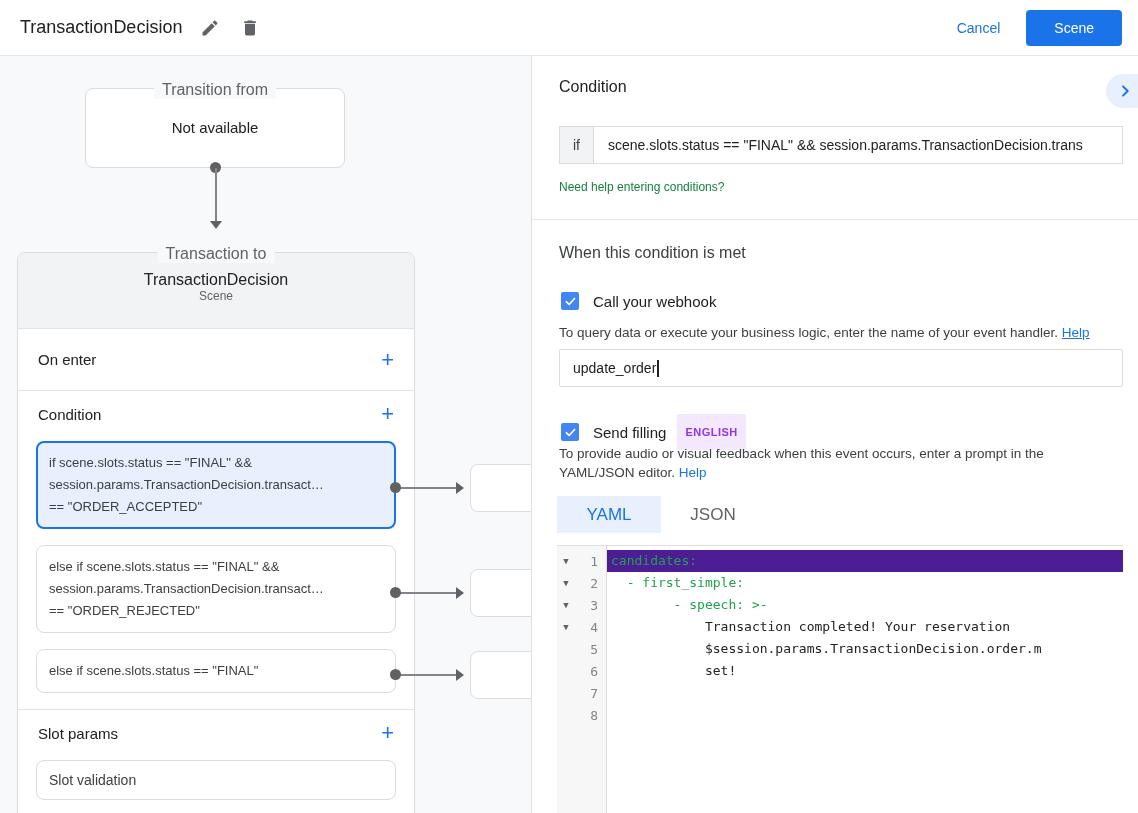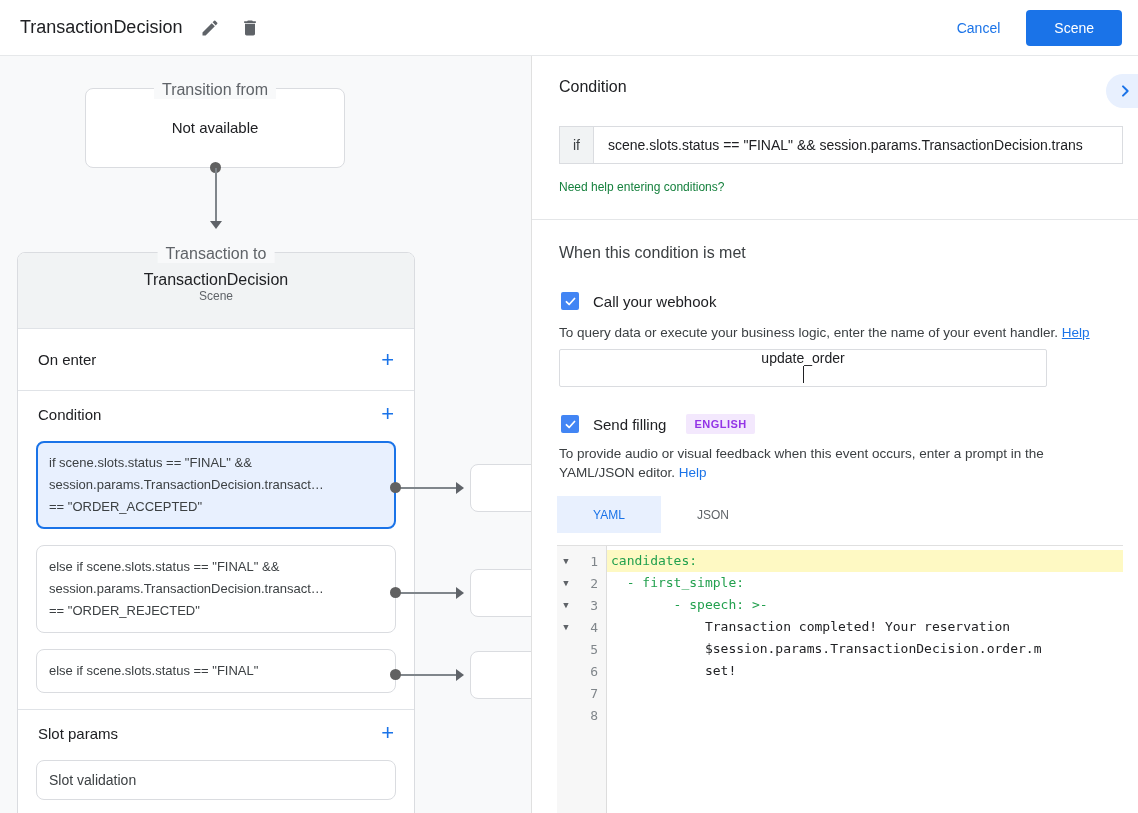--- a/index.html
+++ b/index.html
@@ -72,42 +72,42 @@
 
   .when-heading { position:absolute; left:27px; top:188px; font-size:16px; color:#3c4043; }
 
   .check-row { position:absolute; left:29px; display:flex; align-items:center; }
   .checkbox { width:18px; height:18px; background:#4285f4; border-radius:2px; display:flex;
     align-items:center; justify-content:center; cursor:pointer; flex:none; }
   .check-label { font-size:15px; font-weight:500; color:#202124; margin-left:14px; }
   .desc { position:absolute; left:27px; font-size:13.5px; color:#3c4043; line-height:19px; }
   .desc .inline-link { color:#1a73e8; cursor:pointer; }
   .desc .underline { text-decoration:underline; }
-  .text-input { position:absolute; left:27px; width:488px; height:38px; border:1px solid #dadce0;
-    border-radius:2px; display:flex; align-items:center; padding:0 13px; font-size:14px; color:#202124; cursor:text;flex-direction:column; }
+  .text-input { position:absolute; left:27px; width:564px; height:38px; border:1px solid #dadce0;
+    border-radius:2px; display:flex; align-items:center; padding:0 13px; font-size:14px; color:#202124; cursor:text; }
   .caret { display:inline-block; width:1.5px; height:17px; background:#202124; margin-left:1px; animation:blink 1s steps(1) infinite; }
   @keyframes blink { 50% { opacity:0; } }
 
   .badge { font-size:11px; font-weight:700; letter-spacing:.5px; color:#9334e6; background:#f3e8fd;
-    border-radius:2px; padding:4px 8px; margin-left:20px; }
+    border-radius:2px; padding:12px 8px; margin-left:11px; }
 
   .tabs { position:absolute; left:25px; top:440px; display:flex; }
   .tab { width:104px; height:37px; display:flex; align-items:center; justify-content:center;
-    font-size:12px; font-weight:500; color:#5f6368; cursor:pointer; }
+    font-size:17px; font-weight:500; color:#5f6368; cursor:pointer; }
   .tab.active { background:#e8f0fe; color:#1a73e8; }
 
   .editor { position:absolute; left:25px; top:489px; width:566px; bottom:0; border-top:1px solid #e0e0e0;
     display:flex; font-family:"DejaVu Sans Mono", monospace; font-size:13px; }
   .gutter { width:50px; background:#f7f7f7; border-right:1px solid #ddd; padding-top:4px; }
   .g-row { height:22px; display:flex; align-items:center; }
   .g-fold { width:18px; text-align:center; color:#5f6368; font-size:9px; cursor:pointer; }
   .g-num { flex:1; text-align:right; padding-right:8px; color:#80868b; font-size:13px; }
   .code { flex:1; background:#fff; padding-top:4px; overflow:hidden; cursor:text; }
   .c-row { height:22px; line-height:22px; white-space:pre; padding-left:4px; color:#202124; }
-  .c-row.hl { background:#fef9c3; }
+  .c-row.hl { background:#4c1d95; }
   .c-row.key { color:#22a04e; }
 </style>
 </head>
 <body>
 
 <div class="topbar">
   <span class="topbar-title">TransactionDecision</span>
   <span class="icon-btn">
     <svg width="20" height="20" viewBox="0 0 24 24">
         <path d="M3 17.25V21h3.75L17.81 9.94l-3.75-3.75L3 17.25zM20.71 7.04c.39-.39.39-1.02 0-1.41l-2.34-2.34a.9959.9959 0 0 0-1.41 0l-1.83 1.83 3.75 3.75 1.83-1.83z"></path>

